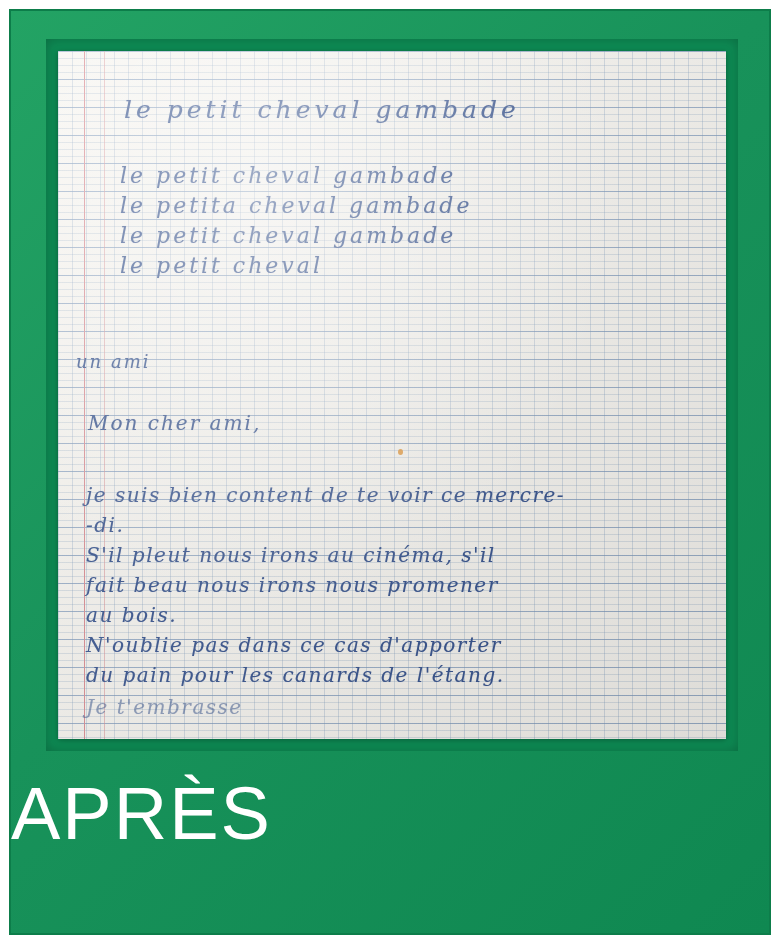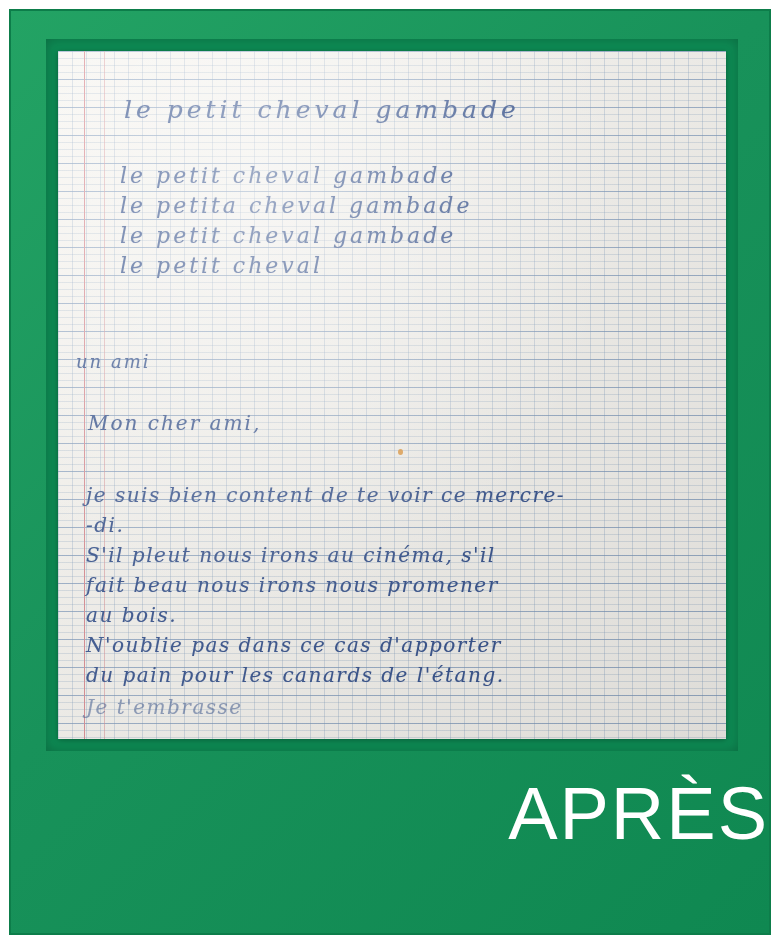--- a/index.html
+++ b/index.html
@@ -157,21 +157,21 @@
     border-radius: 50%;
     opacity: .85;
   }
 
   
   #caption {
     position: absolute;
     left: 0;
     right: 0;
     top: 760px;
-    text-align: right;
+    text-align: left;
     color: #ffffff;
     font-size: 74px;
     font-family: "Liberation Sans", sans-serif;
     font-weight: 400;
     letter-spacing: 2px;
   }
 </style>
 </head>
 <body>
 

